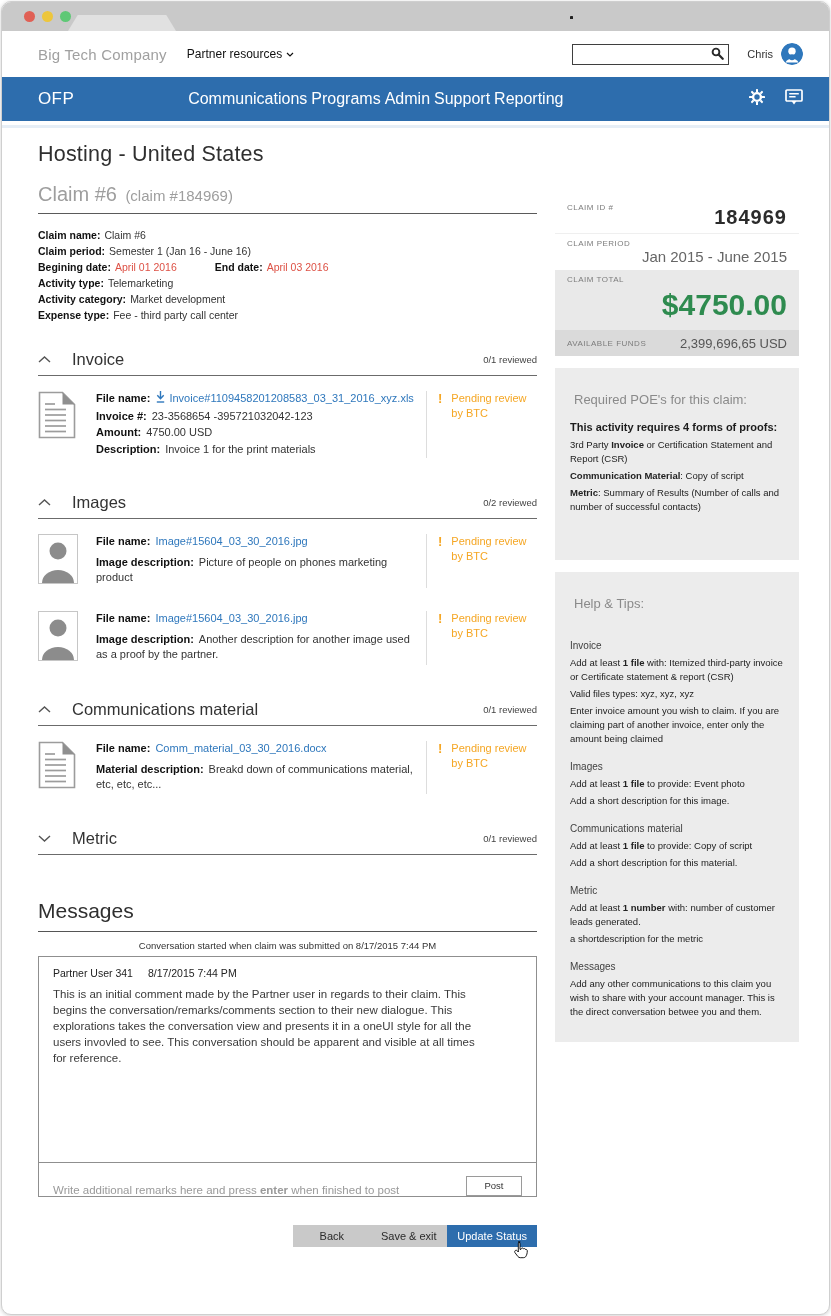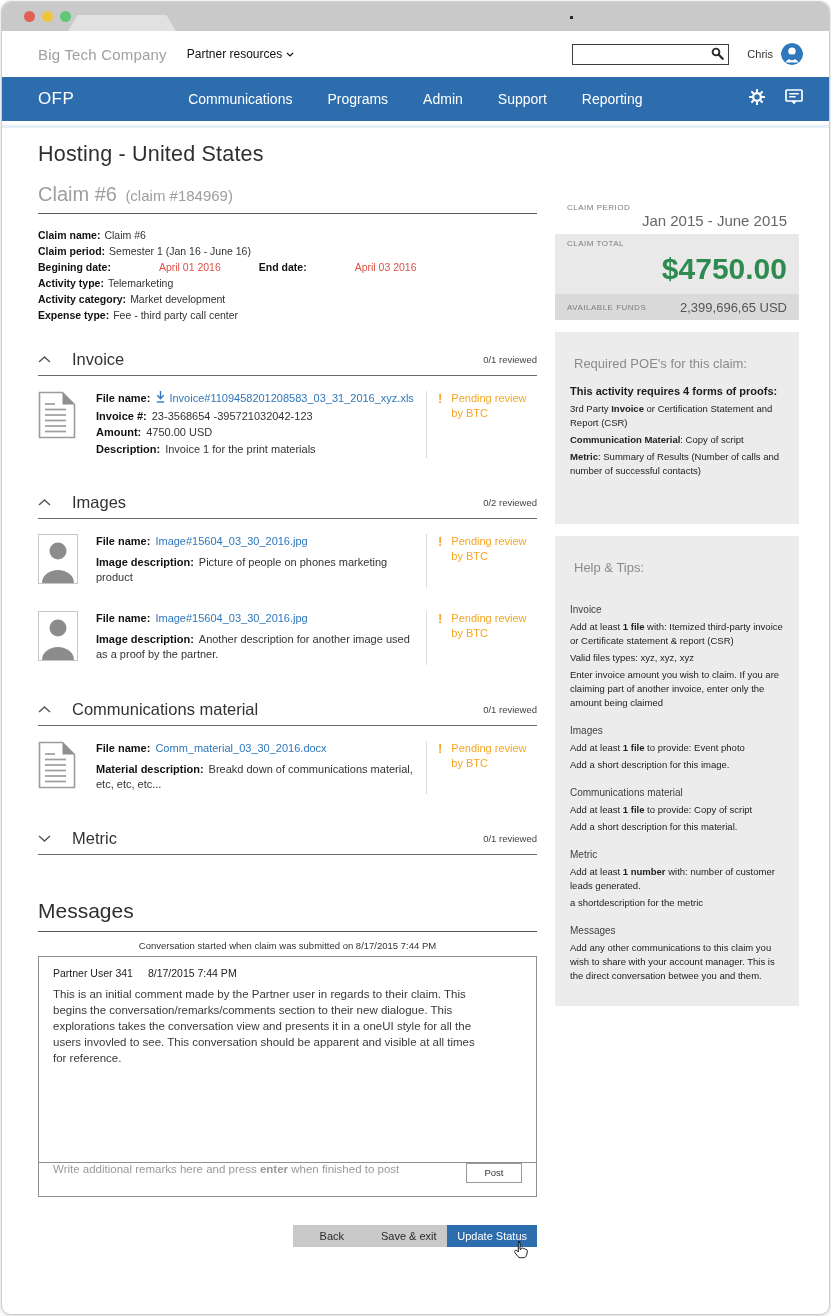--- a/index.html
+++ b/index.html
@@ -22,21 +22,21 @@
   .partner { margin-left:20px; font-size:12px; color:#111; display:flex; align-items:center; gap:4px; cursor:pointer; }
   .searchbox { margin-left:auto; width:157px; height:21px; border:1px solid #3f3f3f; display:flex; align-items:center; background:#fff; }
   .searchbox input { flex:1; border:none; outline:none; height:17px; font-size:11px; padding:0 4px; min-width:0; }
   .searchbox .mag { flex:0 0 auto; padding:2px 4px 0 0; }
   .username { margin-left:18px; font-size:11px; color:#333; }
   .avatar { margin-left:8px; width:22px; height:22px; border-radius:50%; overflow:hidden; }
 
   
   .navbar { height:44px; background:#2d6dad; display:flex; align-items:center; color:#fff; padding:0 26px 0 36px; }
   .nav-app { font-size:17px; font-weight:400; letter-spacing:.4px; }
-  .nav-items { display:flex; gap:35px; margin-left:114px; font-size:14px; }
+  .nav-items { display:flex; gap:4px; margin-left:114px; font-size:16px; }
   .nav-item { cursor:pointer; }
   .nav-icons { margin-left:auto; display:flex; gap:20px; align-items:center; }
   .nav-shadow { height:3px; background:#e6eef6; margin-top:4px; }
 
   
   .content { display:flex; padding:0 0 0 36px; }
   .main { width:499px; }
   .aside { width:244px; margin-left:18px; padding-top:70px; }
 
   .page-title { font-size:21.5px; font-weight:400; color:#2f2f2f; margin-top:14px; letter-spacing:.2px; }
@@ -44,21 +44,21 @@
   .subtab { cursor:pointer; }
   .subtab.active { color:#2e77bc; }
 
   .claim-head { margin-top:16px; padding-bottom:7px; border-bottom:1px solid #5a5a5a; color:#9e9e9e; }
   .claim-head .h { font-size:20px; font-weight:400; }
   .claim-head .hs { font-size:15px; margin-left:4px; }
 
   .details { margin-top:13px; font-size:10.5px; color:#333; }
   .detail-row { line-height:16px; }
   .detail-row b { color:#111; margin-right:4px; }
-  .detail-row .red { color:#dd5145;margin-left:44px; }
+  .detail-row .red { color:#dd5145; }
   .detail-row .pair2 { margin-left:38px; }
 
   
   .sec-head { display:flex; align-items:center; border-bottom:1px solid #6b6b6b; padding-bottom:6px; margin-top:27px; cursor:pointer; }
   .sec-head .chev { width:13px; display:flex; }
   .sec-title { margin-left:21px; font-size:16.5px; color:#333; }
   .reviewed { margin-left:auto; font-size:9.5px; color:#444; }
 
   .poe-item { display:flex; padding:15px 0 8px; }
   .icon-wrap { width:58px; flex:0 0 58px; }
@@ -73,21 +73,21 @@
   .status .stext { color:#f5a623; font-size:11px; line-height:15px; width:84px; }
 
   
   .messages-title { font-size:21px; font-weight:400; color:#2f2f2f; margin-top:44px; padding-bottom:8px; border-bottom:1px solid #555; }
   .conv-started { text-align:center; font-size:9.5px; color:#333; margin:8px 0 5px; }
   .conv-box { border:1px solid #8f8f8f; }
   .conv-body { height:205px; padding:10px 14px; }
   .author-row { font-size:10.5px; color:#222; }
   .author-row .time { margin-left:12px; }
   .post-text { font-size:11.5px; color:#3a3a3a; line-height:16px; margin-top:7px; width:436px; }
-  .conv-input { border-top:1px solid #8f8f8f; height:34px; display:flex; align-items:flex-start; padding:0 14px; color:#9a9a9a; font-size:11.5px; cursor:text; }
+  .conv-input { border-top:1px solid #8f8f8f; height:34px; display:flex; align-items:flex-end; padding:0 14px; color:#9a9a9a; font-size:11.5px; cursor:text; }
   .conv-input .b { font-weight:bold; }
   .post-btn { margin-left:auto; width:56px; height:20px; border:1px solid #9a9a9a; background:#fff; font-size:9.5px; color:#333;
               display:flex; align-items:center; justify-content:center; cursor:pointer; }
 
   .footer-actions { display:flex; justify-content:flex-end; margin-top:28px; position:relative; }
   .btn { height:22px; min-width:77px; padding:0 10px; display:flex; align-items:center; justify-content:center;
          font-size:11px; background:#c9c9c9; color:#2b2b2b; border:none; cursor:pointer; }
   .btn.primary { background:#2d6dad; color:#fff; min-width:85px; position:relative; }
   .cursor-hand { position:absolute; right:8px; bottom:-15px; }
 
@@ -358,20 +358,24 @@
           <button class="btn">Back</button>
           <button class="btn">Save &amp; exit</button>
           <button class="btn primary">Update Status<span class="cursor-hand"><svg width="15" height="19" viewBox="0 0 15 19">
                 <path d="M4.2 1c1.1 0 1.8.8 1.8 2v5.4l1-.1c.1-.9.7-1.4 1.5-1.3.5.1.9.4 1 .8.8-.5 1.9-.2 2.1.7.9-.2 1.7.3 1.7 1.4 0 2.5-.7 4.2-1.3 5.3-.5.9-1.4 1.5-2.7 1.5h-3c-1 0-1.8-.4-2.4-1.2L1 11.7c-.5-.7-.4-1.6.2-2.1.7-.5 1.6-.4 2.1.2l1 1.2V3c0-1.2.7-2 1.9-2z" fill="#fff" stroke="#000" stroke-width=".9"></path>
               </svg></span></button>
         </div>
     </div>
 
     <div class="aside">
       <div class="sum-card">
+        <div class="sum-row row-id">
+          <div class="sum-label">CLAIM ID #</div>
+          <div class="sum-value">184969</div>
+        </div>
         <div class="sum-row row-period">
           <div class="sum-label">CLAIM PERIOD</div>
           <div class="sum-value">Jan 2015 - June 2015</div>
         </div>
         <div class="sum-row row-total">
           <div class="sum-label">CLAIM TOTAL</div>
           <div class="sum-value">$4750.00</div>
         </div>
         <div class="sum-row row-funds">
           <div class="sum-label">AVAILABLE FUNDS</div>

